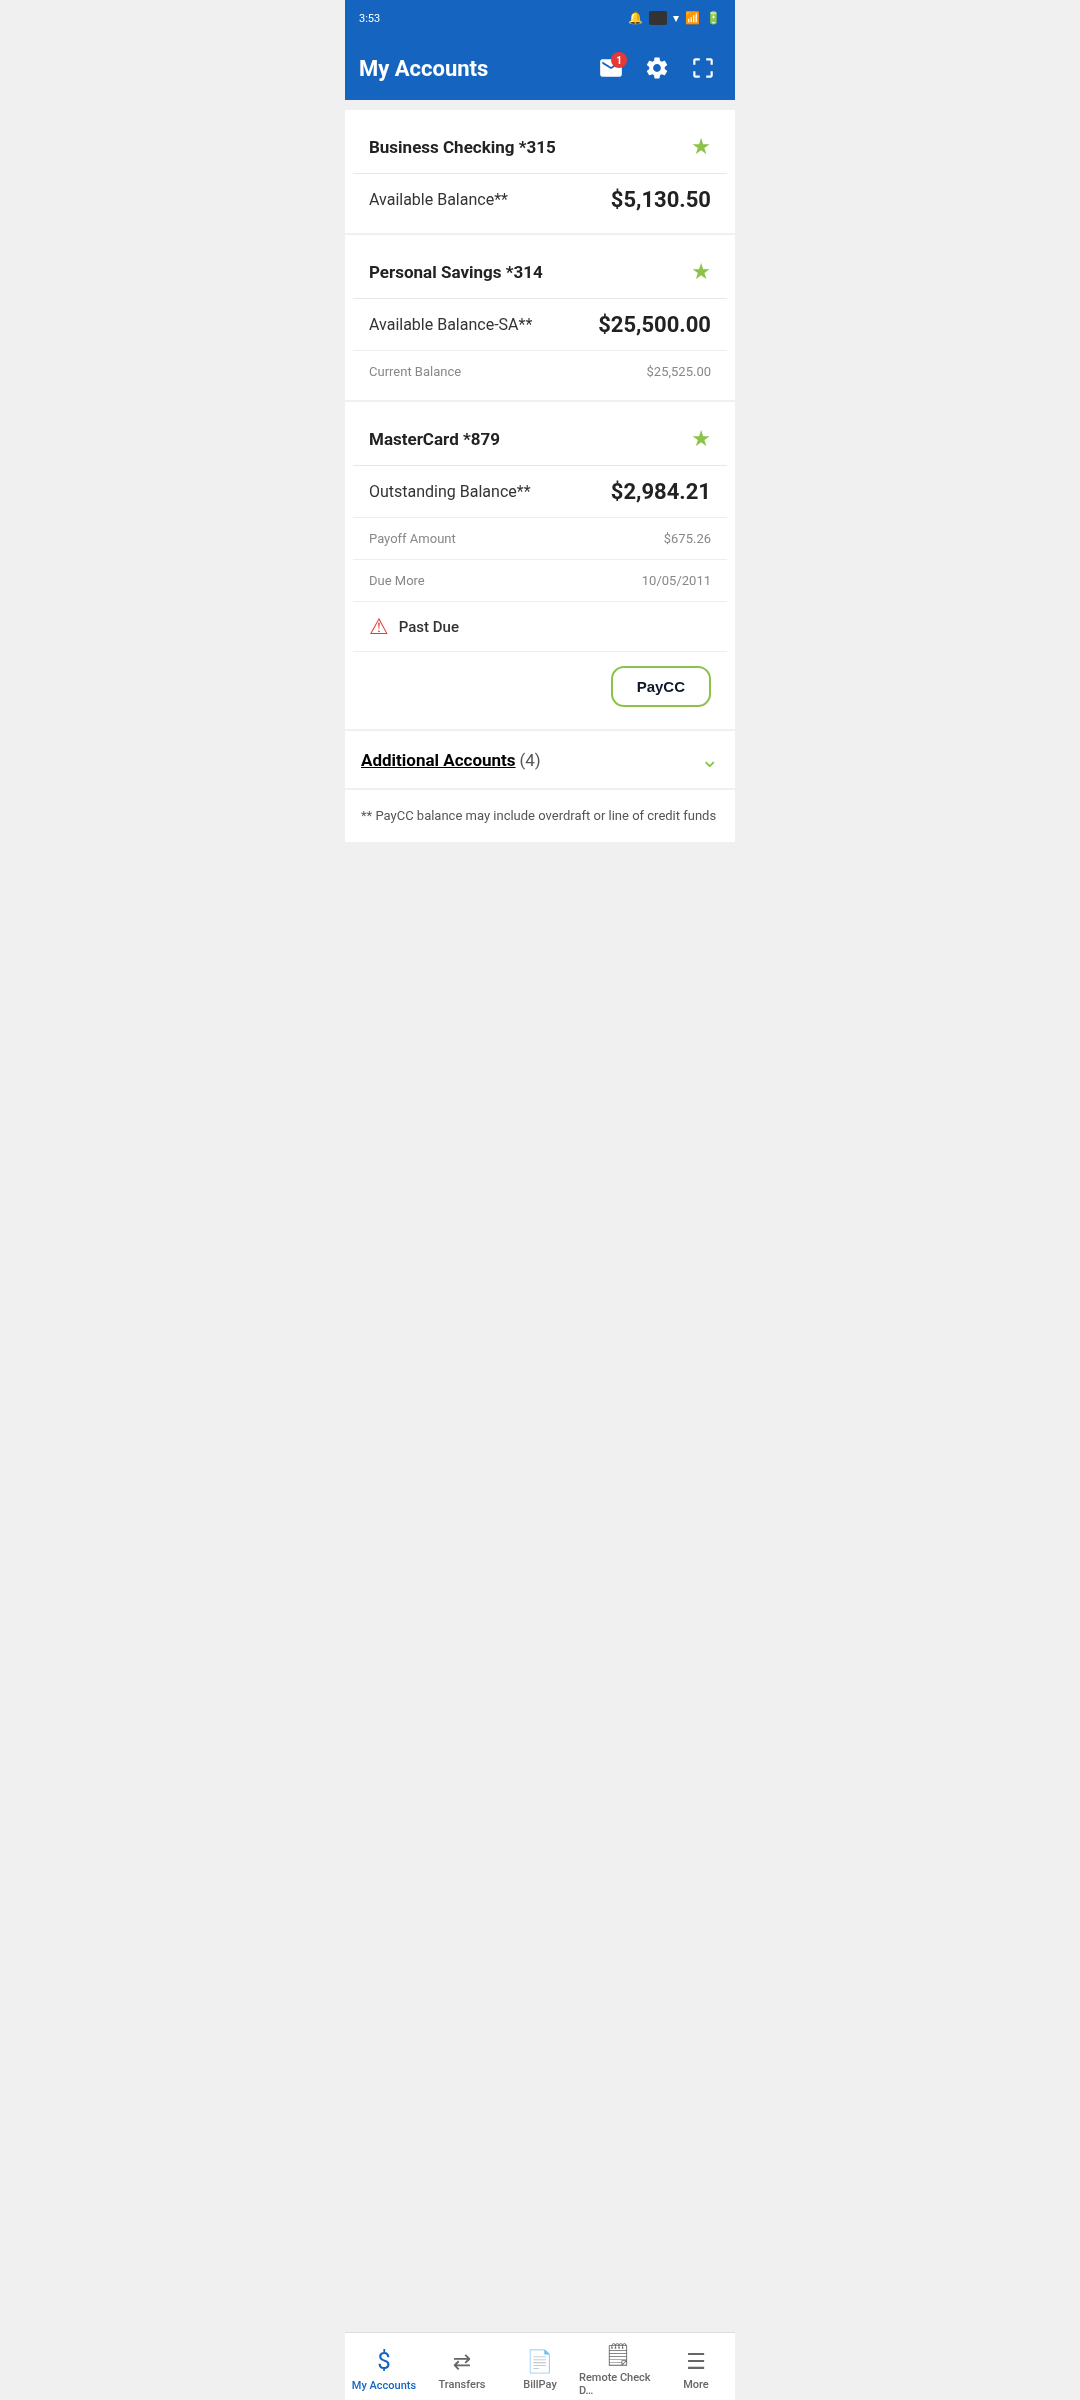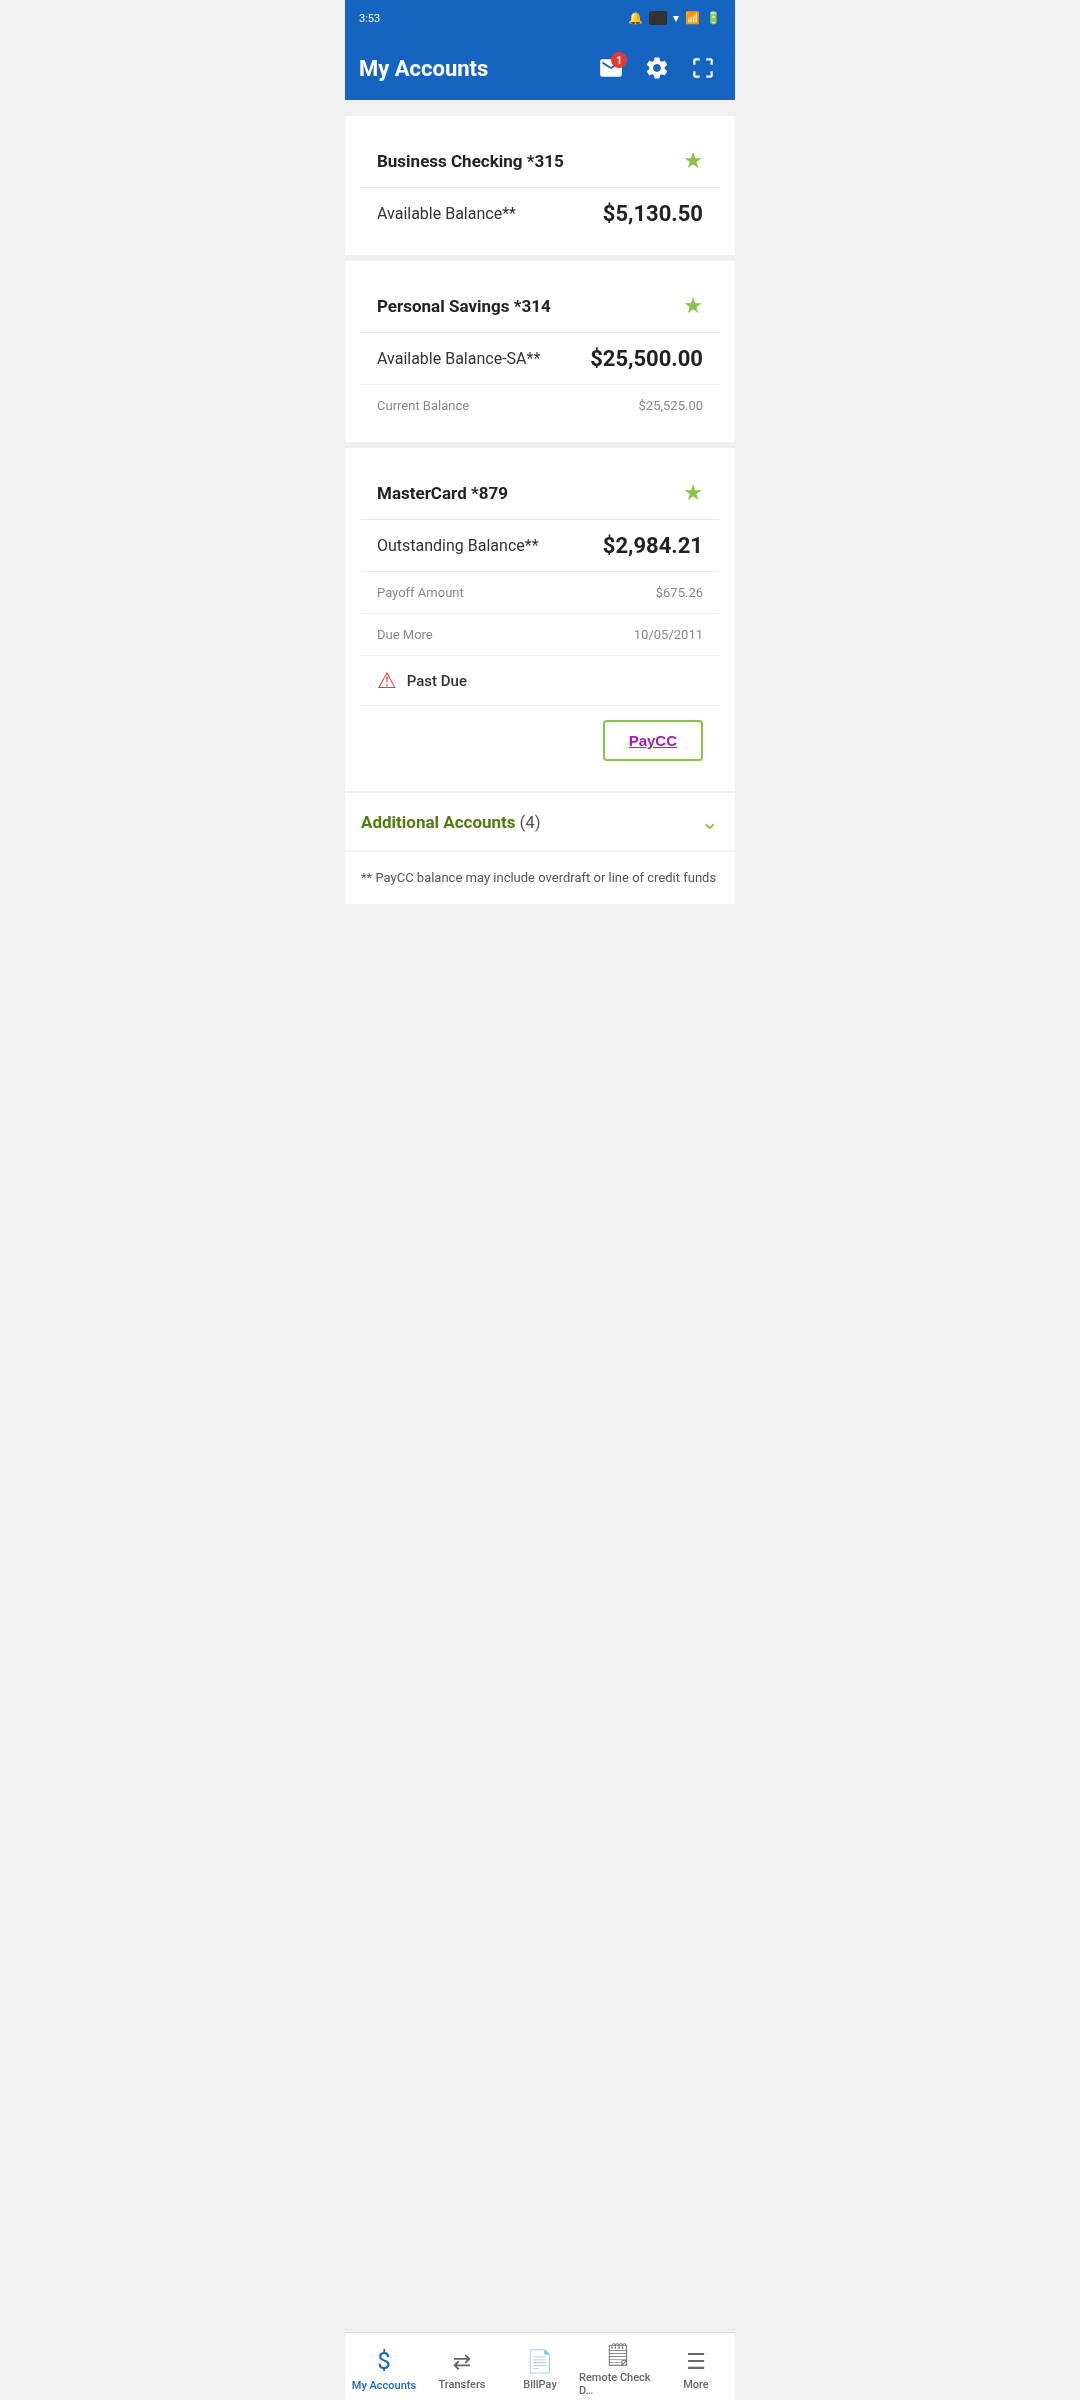--- a/index.html
+++ b/index.html
@@ -89,22 +89,21 @@
     .content {
       background: #f0f0f0;
       min-height: calc(100vh - 100px);
       padding-bottom: 80px;
     }
 
     
     .account-card {
       background: white;
       margin-bottom: 2px;
-      padding: 16px;
-      margin-top: 6px;
+      padding: 8px;
     }
     .account-header {
       display: flex;
       align-items: center;
       justify-content: space-between;
       padding: 16px 16px 14px 16px;
       border-bottom: 1px solid #e8e8e8;
     }
     .account-name {
       font-size: 17px;
@@ -172,43 +171,43 @@
 
     
     .paycc-row {
       display: flex;
       justify-content: flex-end;
       padding: 14px 16px;
     }
     .paycc-btn {
       border: 2px solid #8BC34A;
       background: white;
-      color: #a21caf;
+      color: #0f172a;
       font-size: 15px;
       font-weight: 600;
       padding: 10px 24px;
-      border-radius: 4px;
-      cursor: pointer;
-      text-decoration: underline;
+      border-radius: 13px;
+      cursor: pointer;
     }
 
     
     .additional-accounts {
       background: white;
       margin-top: 2px;
       padding: 16px;
       display: flex;
       justify-content: space-between;
       align-items: center;
       cursor: pointer;
     }
     .additional-label {
       font-size: 17px;
       font-weight: 700;
-      color: #4d7c0f;
+      color: #000000;
+      text-decoration: underline;
     }
     .additional-count {
       font-size: 17px;
       color: #555;
     }
     .chevron-icon {
       color: #8BC34A;
       font-size: 22px;
     }
 

